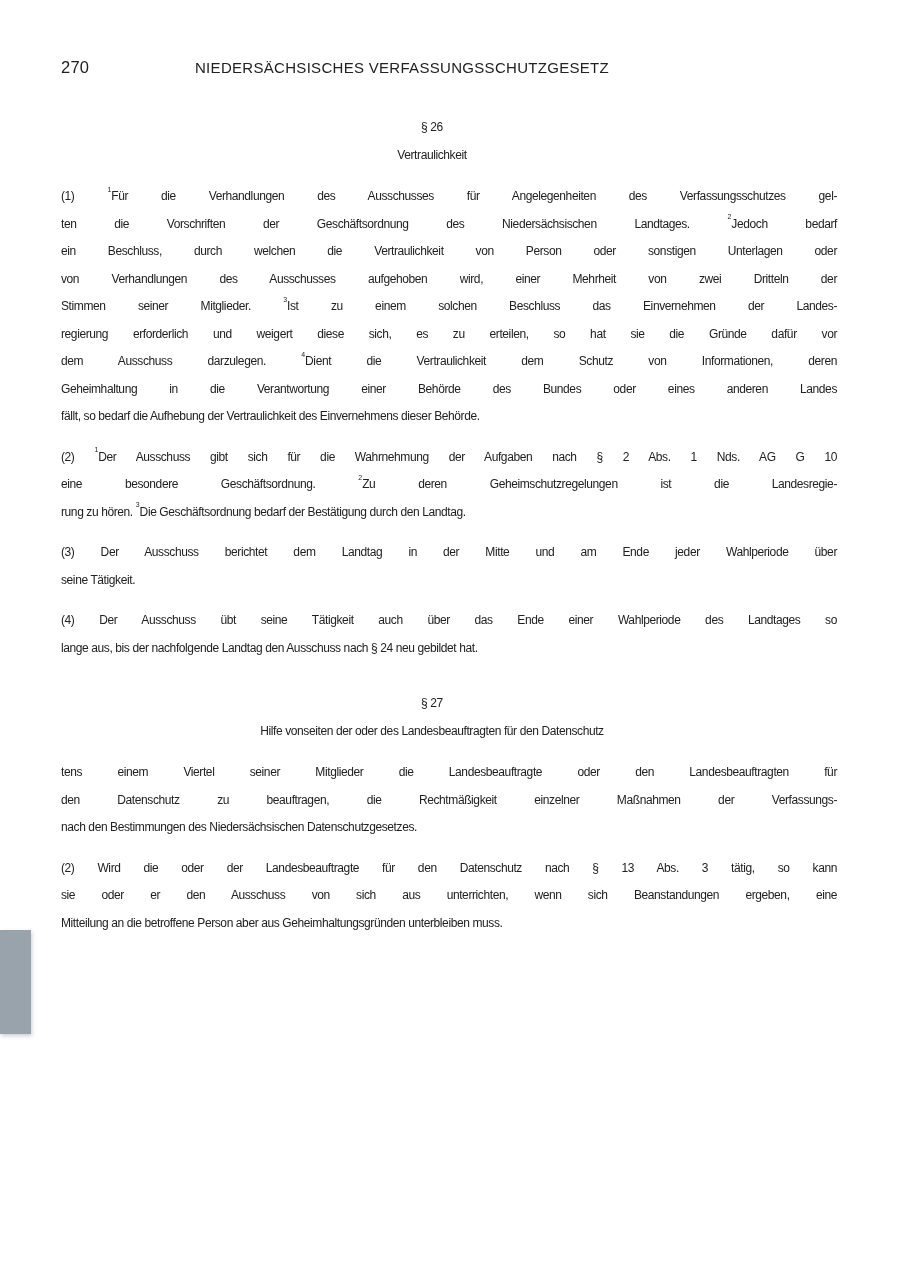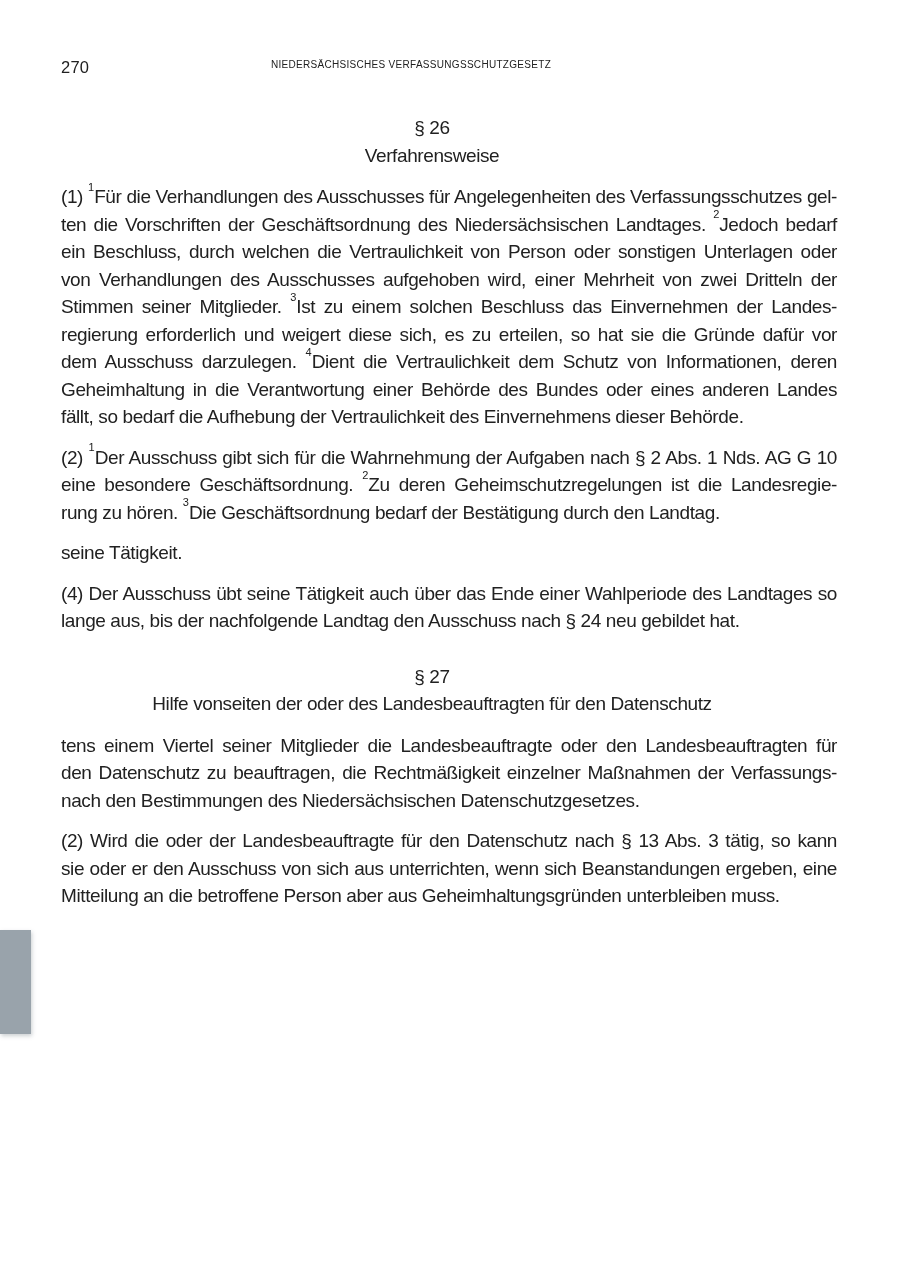--- a/index.html
+++ b/index.html
@@ -21,33 +21,33 @@
   }
   .page-number {
     position: absolute;
     left: 0;
     top: 0;
     font-size: 16.5px;
     letter-spacing: 0.2px;
   }
   .running-title {
     position: absolute;
-    left: 350px; 
+    left: 341px; 
     top: 1px;
     transform: translateX(-50%);
     white-space: nowrap;
-    font-size: 10px;
+    font-size: 15px;
     letter-spacing: 0.3px;
   }
   .text-column {
     position: absolute;
     left: 61px;
     top: 0;
     width: 776px;
-    font-size: 19px;
+    font-size: 12px;
     line-height: 27.5px;
     letter-spacing: -0.4px;
   }
   .section-heading {
     text-align: center;
     transform: translateX(-17px); 
   }
   .section-heading:first-child { margin-top: 114px; }
   .section-heading:not(:first-child) { margin-top: 28px; }
   .section-heading + .paragraph { margin-top: 14px; }
@@ -79,39 +79,40 @@
 
 <div class="page" style="background: rgb(255, 255, 255); color: rgb(33, 33, 33);">
   <header class="page-header">
     <span class="page-number">270</span>
     <span class="running-title">NIEDERSÄCHSISCHES VERFASSUNGSSCHUTZGESETZ</span>
   </header>
 
   <main class="text-column">
       <div class="section-heading">
         <div class="heading-number">§ 26</div>
-        <div class="heading-title">Verfahrensweise</div>
+        <div class="heading-title">Vertraulichkeit</div>
       </div>
       <div class="paragraph">
         <div class="line">(1) <sup>1</sup>Für die Verhandlungen des Ausschusses für Angelegenheiten des Verfassungsschutzes gel-</div>
         <div class="line">ten die Vorschriften der Geschäftsordnung des Niedersächsischen Landtages. <sup>2</sup>Jedoch bedarf</div>
         <div class="line">ein Beschluss, durch welchen die Vertraulichkeit von Person oder sonstigen Unterlagen oder</div>
         <div class="line">von Verhandlungen des Ausschusses aufgehoben wird, einer Mehrheit von zwei Dritteln der</div>
         <div class="line">Stimmen seiner Mitglieder. <sup>3</sup>Ist zu einem solchen Beschluss das Einvernehmen der Landes-</div>
         <div class="line">regierung erforderlich und weigert diese sich, es zu erteilen, so hat sie die Gründe dafür vor</div>
         <div class="line">dem Ausschuss darzulegen. <sup>4</sup>Dient die Vertraulichkeit dem Schutz von Informationen, deren</div>
         <div class="line">Geheimhaltung in die Verantwortung einer Behörde des Bundes oder eines anderen Landes</div>
         <div class="line last">fällt, so bedarf die Aufhebung der Vertraulichkeit des Einvernehmens dieser Behörde.</div>
       </div>
       <div class="paragraph">
         <div class="line">(2) <sup>1</sup>Der Ausschuss gibt sich für die Wahrnehmung der Aufgaben nach § 2 Abs. 1 Nds. AG G 10</div>
         <div class="line">eine besondere Geschäftsordnung. <sup>2</sup>Zu deren Geheimschutzregelungen ist die Landesregie-</div>
         <div class="line last">rung zu hören. <sup>3</sup>Die Geschäftsordnung bedarf der Bestätigung durch den Landtag.</div>
       </div>
       <div class="paragraph">
+        <div class="line">(3) Der Ausschuss berichtet dem Landtag in der Mitte und am Ende jeder Wahlperiode über</div>
         <div class="line last">seine Tätigkeit.</div>
       </div>
       <div class="paragraph">
         <div class="line">(4) Der Ausschuss übt seine Tätigkeit auch über das Ende einer Wahlperiode des Landtages so</div>
         <div class="line last">lange aus, bis der nachfolgende Landtag den Ausschuss nach § 24 neu gebildet hat.</div>
       </div>
       <div class="section-heading">
         <div class="heading-number">§ 27</div>
         <div class="heading-title">Hilfe vonseiten der oder des Landesbeauftragten für den Datenschutz</div>
       </div>

